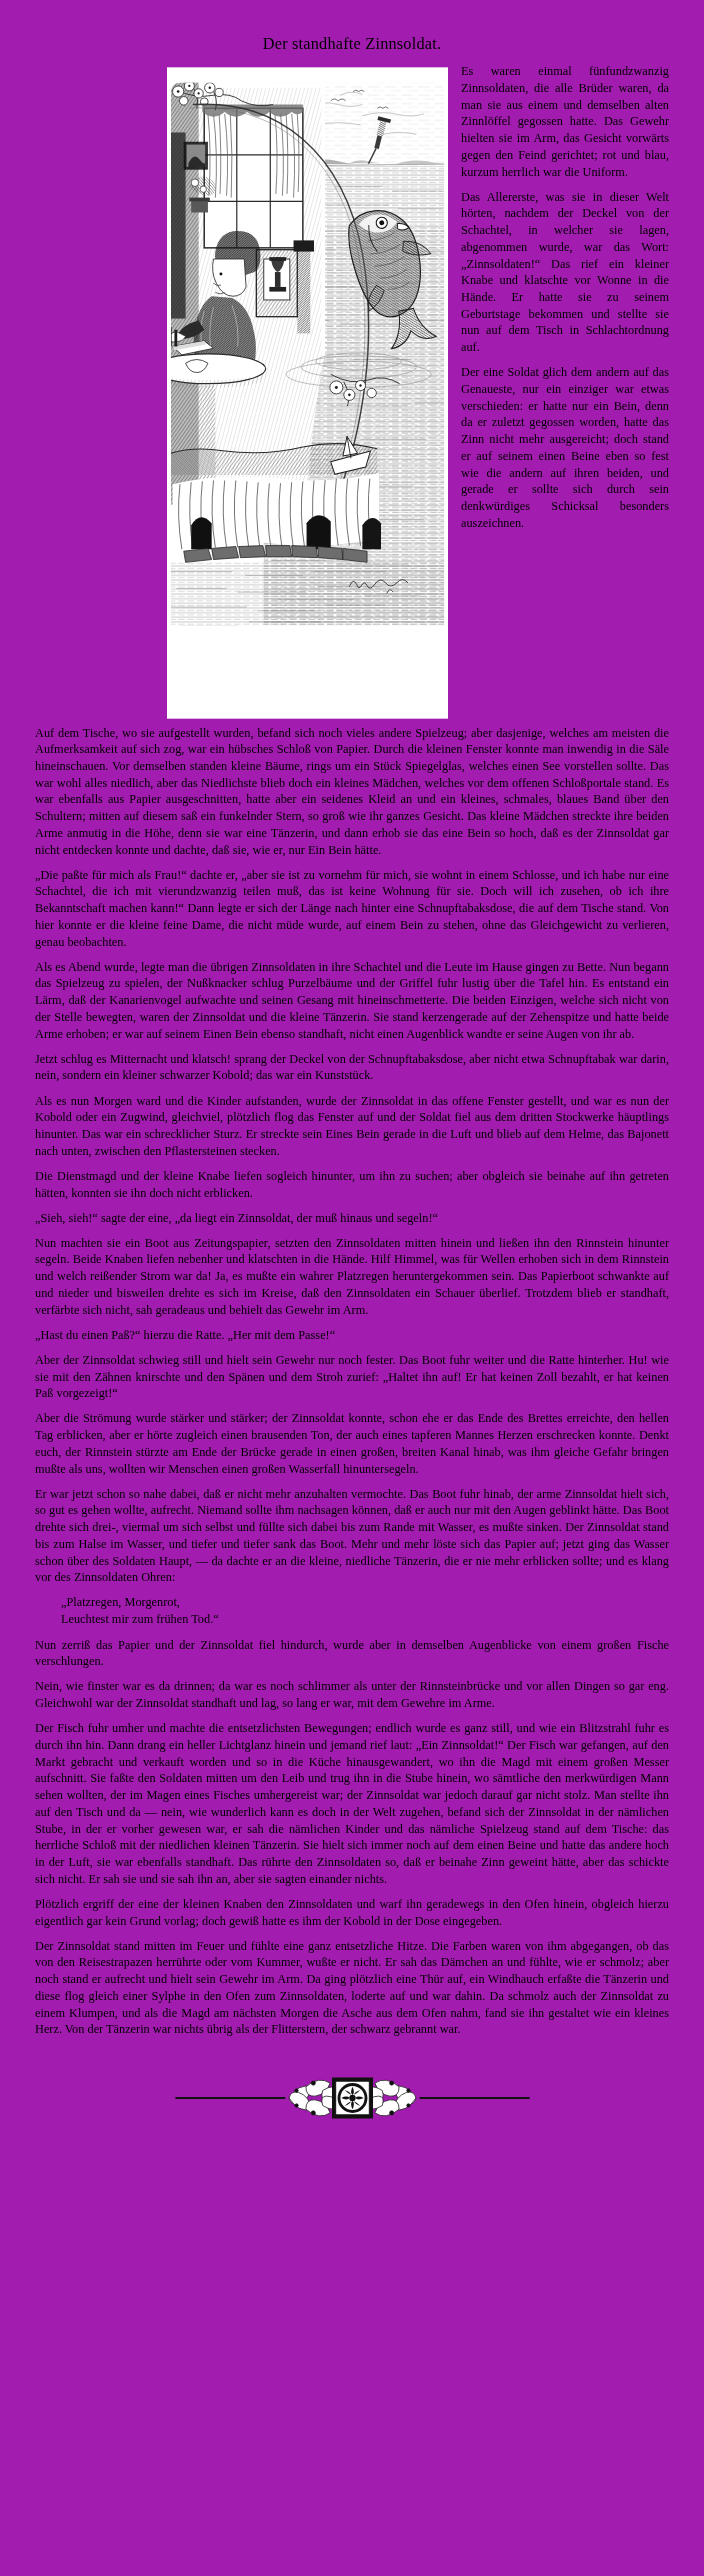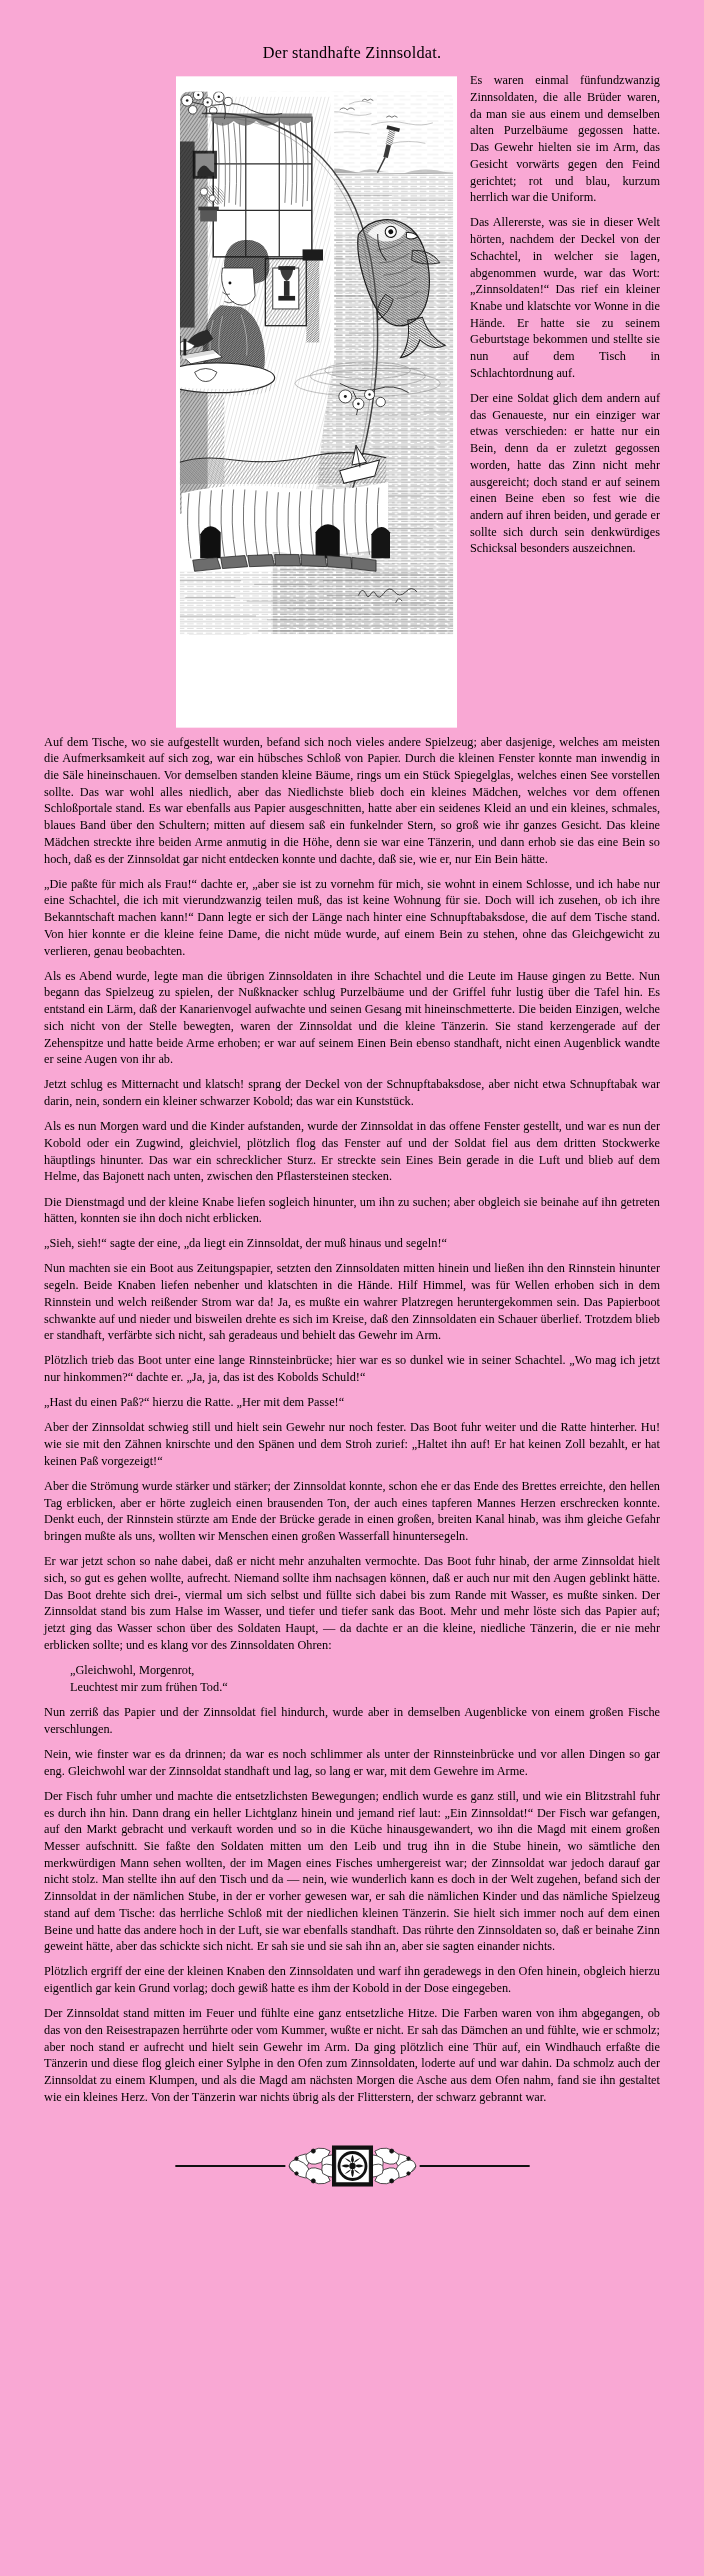--- a/index.html
+++ b/index.html
@@ -11,22 +11,22 @@
     width: 704px;
     min-height: 2576px;
     font-family: "Liberation Serif", "DejaVu Serif", serif;
     color: #000000;
   }
   .page {
     position: relative;
     width: 704px;
     min-height: 2576px;
     box-sizing: border-box;
-    padding: 9px;
-    background: #f9a8d4;
+    padding: 0;
+    background: #a21caf;
   }
 
   
   .doc-title {
     text-align: center;
     font-size: 16.3px;
     font-weight: normal;
     letter-spacing: 0.2px;
     margin: 0;
     padding-top: 34px;
@@ -407,42 +407,41 @@
           </g>
 
           <g transform="translate(196,552)">
             <path d="M0,6 q4,-10 8,-2 q2,6 5,1 q3,-6 6,0 q3,6 8,-1 q6,-9 12,-2 q5,7 12,0 q6,-7 12,0" fill="none" stroke="#2a2a2a" stroke-width="0.9"></path>
             <path d="M40,14 q3,-8 7,-2" fill="none" stroke="#2a2a2a" stroke-width="0.8"></path>
           </g>
         </g>
       </svg>
     </div>
 
-    <p class="para">Es waren einmal fünfundzwanzig Zinnsoldaten, die alle Brüder waren, da man sie aus einem und demselben alten Purzelbäume gegossen hatte. Das Gewehr hielten sie im Arm, das Gesicht vorwärts gegen den Feind gerichtet; rot und blau, kurzum herrlich war die Uniform.</p>
+    <p class="para">Es waren einmal fünfundzwanzig Zinnsoldaten, die alle Brüder waren, da man sie aus einem und demselben alten Zinnlöffel gegossen hatte. Das Gewehr hielten sie im Arm, das Gesicht vorwärts gegen den Feind gerichtet; rot und blau, kurzum herrlich war die Uniform.</p>
     <p class="para">Das Allererste, was sie in dieser Welt hörten, nachdem der Deckel von der Schachtel, in welcher sie lagen, abgenommen wurde, war das Wort: „Zinnsoldaten!“ Das rief ein kleiner Knabe und klatschte vor Wonne in die Hände. Er hatte sie zu seinem Geburtstage bekommen und stellte sie nun auf dem Tisch in Schlachtordnung auf.</p>
     <p class="para">Der eine Soldat glich dem andern auf das Genaueste, nur ein einziger war etwas verschieden: er hatte nur ein Bein, denn da er zuletzt gegossen worden, hatte das Zinn nicht mehr ausgereicht; doch stand er auf seinem einen Beine eben so fest wie die andern auf ihren beiden, und gerade er sollte sich durch sein denkwürdiges Schicksal besonders auszeichnen.</p>
 
     <div class="spacer-clear"></div>
 
     <p class="para">Auf dem Tische, wo sie aufgestellt wurden, befand sich noch vieles andere Spielzeug; aber dasjenige, welches am meisten die Aufmerksamkeit auf sich zog, war ein hübsches Schloß von Papier. Durch die kleinen Fenster konnte man inwendig in die Säle hineinschauen. Vor demselben standen kleine Bäume, rings um ein Stück Spiegelglas, welches einen See vorstellen sollte. Das war wohl alles niedlich, aber das Niedlichste blieb doch ein kleines Mädchen, welches vor dem offenen Schloßportale stand. Es war ebenfalls aus Papier ausgeschnitten, hatte aber ein seidenes Kleid an und ein kleines, schmales, blaues Band über den Schultern; mitten auf diesem saß ein funkelnder Stern, so groß wie ihr ganzes Gesicht. Das kleine Mädchen streckte ihre beiden Arme anmutig in die Höhe, denn sie war eine Tänzerin, und dann erhob sie das eine Bein so hoch, daß es der Zinnsoldat gar nicht entdecken konnte und dachte, daß sie, wie er, nur Ein Bein hätte.</p>
     <p class="para">„Die paßte für mich als Frau!“ dachte er, „aber sie ist zu vornehm für mich, sie wohnt in einem Schlosse, und ich habe nur eine Schachtel, die ich mit vierundzwanzig teilen muß, das ist keine Wohnung für sie. Doch will ich zusehen, ob ich ihre Bekanntschaft machen kann!“ Dann legte er sich der Länge nach hinter eine Schnupftabaksdose, die auf dem Tische stand. Von hier konnte er die kleine feine Dame, die nicht müde wurde, auf einem Bein zu stehen, ohne das Gleichgewicht zu verlieren, genau beobachten.</p>
     <p class="para">Als es Abend wurde, legte man die übrigen Zinnsoldaten in ihre Schachtel und die Leute im Hause gingen zu Bette. Nun begann das Spielzeug zu spielen, der Nußknacker schlug Purzelbäume und der Griffel fuhr lustig über die Tafel hin. Es entstand ein Lärm, daß der Kanarienvogel aufwachte und seinen Gesang mit hineinschmetterte. Die beiden Einzigen, welche sich nicht von der Stelle bewegten, waren der Zinnsoldat und die kleine Tänzerin. Sie stand kerzengerade auf der Zehenspitze und hatte beide Arme erhoben; er war auf seinem Einen Bein ebenso standhaft, nicht einen Augenblick wandte er seine Augen von ihr ab.</p>
     <p class="para">Jetzt schlug es Mitternacht und klatsch! sprang der Deckel von der Schnupftabaksdose, aber nicht etwa Schnupftabak war darin, nein, sondern ein kleiner schwarzer Kobold; das war ein Kunststück.</p>
     <p class="para">Als es nun Morgen ward und die Kinder aufstanden, wurde der Zinnsoldat in das offene Fenster gestellt, und war es nun der Kobold oder ein Zugwind, gleichviel, plötzlich flog das Fenster auf und der Soldat fiel aus dem dritten Stockwerke häuptlings hinunter. Das war ein schrecklicher Sturz. Er streckte sein Eines Bein gerade in die Luft und blieb auf dem Helme, das Bajonett nach unten, zwischen den Pflastersteinen stecken.</p>
     <p class="para">Die Dienstmagd und der kleine Knabe liefen sogleich hinunter, um ihn zu suchen; aber obgleich sie beinahe auf ihn getreten hätten, konnten sie ihn doch nicht erblicken.</p>
     <p class="para">„Sieh, sieh!“ sagte der eine, „da liegt ein Zinnsoldat, der muß hinaus und segeln!“</p>
     <p class="para">Nun machten sie ein Boot aus Zeitungspapier, setzten den Zinnsoldaten mitten hinein und ließen ihn den Rinnstein hinunter segeln. Beide Knaben liefen nebenher und klatschten in die Hände. Hilf Himmel, was für Wellen erhoben sich in dem Rinnstein und welch reißender Strom war da! Ja, es mußte ein wahrer Platzregen heruntergekommen sein. Das Papierboot schwankte auf und nieder und bisweilen drehte es sich im Kreise, daß den Zinnsoldaten ein Schauer überlief. Trotzdem blieb er standhaft, verfärbte sich nicht, sah geradeaus und behielt das Gewehr im Arm.</p>
-    <p class="para">Plötzlich trieb das Boot unter eine lange Rinnsteinbrücke; hier war es so dunkel wie in seiner Schachtel. „Wo mag ich jetzt nur hinkommen?“ dachte er. „Ja, ja, das ist des Kobolds Schuld!“</p>
     <p class="para">„Hast du einen Paß?“ hierzu die Ratte. „Her mit dem Passe!“</p>
     <p class="para">Aber der Zinnsoldat schwieg still und hielt sein Gewehr nur noch fester. Das Boot fuhr weiter und die Ratte hinterher. Hu! wie sie mit den Zähnen knirschte und den Spänen und dem Stroh zurief: „Haltet ihn auf! Er hat keinen Zoll bezahlt, er hat keinen Paß vorgezeigt!“</p>
     <p class="para">Aber die Strömung wurde stärker und stärker; der Zinnsoldat konnte, schon ehe er das Ende des Brettes erreichte, den hellen Tag erblicken, aber er hörte zugleich einen brausenden Ton, der auch eines tapferen Mannes Herzen erschrecken konnte. Denkt euch, der Rinnstein stürzte am Ende der Brücke gerade in einen großen, breiten Kanal hinab, was ihm gleiche Gefahr bringen mußte als uns, wollten wir Menschen einen großen Wasserfall hinuntersegeln.</p>
     <p class="para">Er war jetzt schon so nahe dabei, daß er nicht mehr anzuhalten vermochte. Das Boot fuhr hinab, der arme Zinnsoldat hielt sich, so gut es gehen wollte, aufrecht. Niemand sollte ihm nachsagen können, daß er auch nur mit den Augen geblinkt hätte. Das Boot drehte sich drei-, viermal um sich selbst und füllte sich dabei bis zum Rande mit Wasser, es mußte sinken. Der Zinnsoldat stand bis zum Halse im Wasser, und tiefer und tiefer sank das Boot. Mehr und mehr löste sich das Papier auf; jetzt ging das Wasser schon über des Soldaten Haupt, — da dachte er an die kleine, niedliche Tänzerin, die er nie mehr erblicken sollte; und es klang vor des Zinnsoldaten Ohren:</p>
 
     <div class="verse">
-      <div>„Gleichwohl, Morgenrot,</div>
+      <div>„Platzregen, Morgenrot,</div>
       <div>Leuchtest mir zum frühen Tod.“</div>
     </div>
 
     <p class="para">Nun zerriß das Papier und der Zinnsoldat fiel hindurch, wurde aber in demselben Augenblicke von einem großen Fische verschlungen.</p>
     <p class="para">Nein, wie finster war es da drinnen; da war es noch schlimmer als unter der Rinnsteinbrücke und vor allen Dingen so gar eng. Gleichwohl war der Zinnsoldat standhaft und lag, so lang er war, mit dem Gewehre im Arme.</p>
     <p class="para">Der Fisch fuhr umher und machte die entsetzlichsten Bewegungen; endlich wurde es ganz still, und wie ein Blitzstrahl fuhr es durch ihn hin. Dann drang ein heller Lichtglanz hinein und jemand rief laut: „Ein Zinnsoldat!“ Der Fisch war gefangen, auf den Markt gebracht und verkauft worden und so in die Küche hinausgewandert, wo ihn die Magd mit einem großen Messer aufschnitt. Sie faßte den Soldaten mitten um den Leib und trug ihn in die Stube hinein, wo sämtliche den merkwürdigen Mann sehen wollten, der im Magen eines Fisches umhergereist war; der Zinnsoldat war jedoch darauf gar nicht stolz. Man stellte ihn auf den Tisch und da — nein, wie wunderlich kann es doch in der Welt zugehen, befand sich der Zinnsoldat in der nämlichen Stube, in der er vorher gewesen war, er sah die nämlichen Kinder und das nämliche Spielzeug stand auf dem Tische: das herrliche Schloß mit der niedlichen kleinen Tänzerin. Sie hielt sich immer noch auf dem einen Beine und hatte das andere hoch in der Luft, sie war ebenfalls standhaft. Das rührte den Zinnsoldaten so, daß er beinahe Zinn geweint hätte, aber das schickte sich nicht. Er sah sie und sie sah ihn an, aber sie sagten einander nichts.</p>
     <p class="para">Plötzlich ergriff der eine der kleinen Knaben den Zinnsoldaten und warf ihn geradewegs in den Ofen hinein, obgleich hierzu eigentlich gar kein Grund vorlag; doch gewiß hatte es ihm der Kobold in der Dose eingegeben.</p>
     <p class="para">Der Zinnsoldat stand mitten im Feuer und fühlte eine ganz entsetzliche Hitze. Die Farben waren von ihm abgegangen, ob das von den Reisestrapazen herrührte oder vom Kummer, wußte er nicht. Er sah das Dämchen an und fühlte, wie er schmolz; aber noch stand er aufrecht und hielt sein Gewehr im Arm. Da ging plötzlich eine Thür auf, ein Windhauch erfaßte die Tänzerin und diese flog gleich einer Sylphe in den Ofen zum Zinnsoldaten, loderte auf und war dahin. Da schmolz auch der Zinnsoldat zu einem Klumpen, und als die Magd am nächsten Morgen die Asche aus dem Ofen nahm, fand sie ihn gestaltet wie ein kleines Herz. Von der Tänzerin war nichts übrig als der Flitterstern, der schwarz gebrannt war.</p>
 
     <div class="ornament-wrap">

